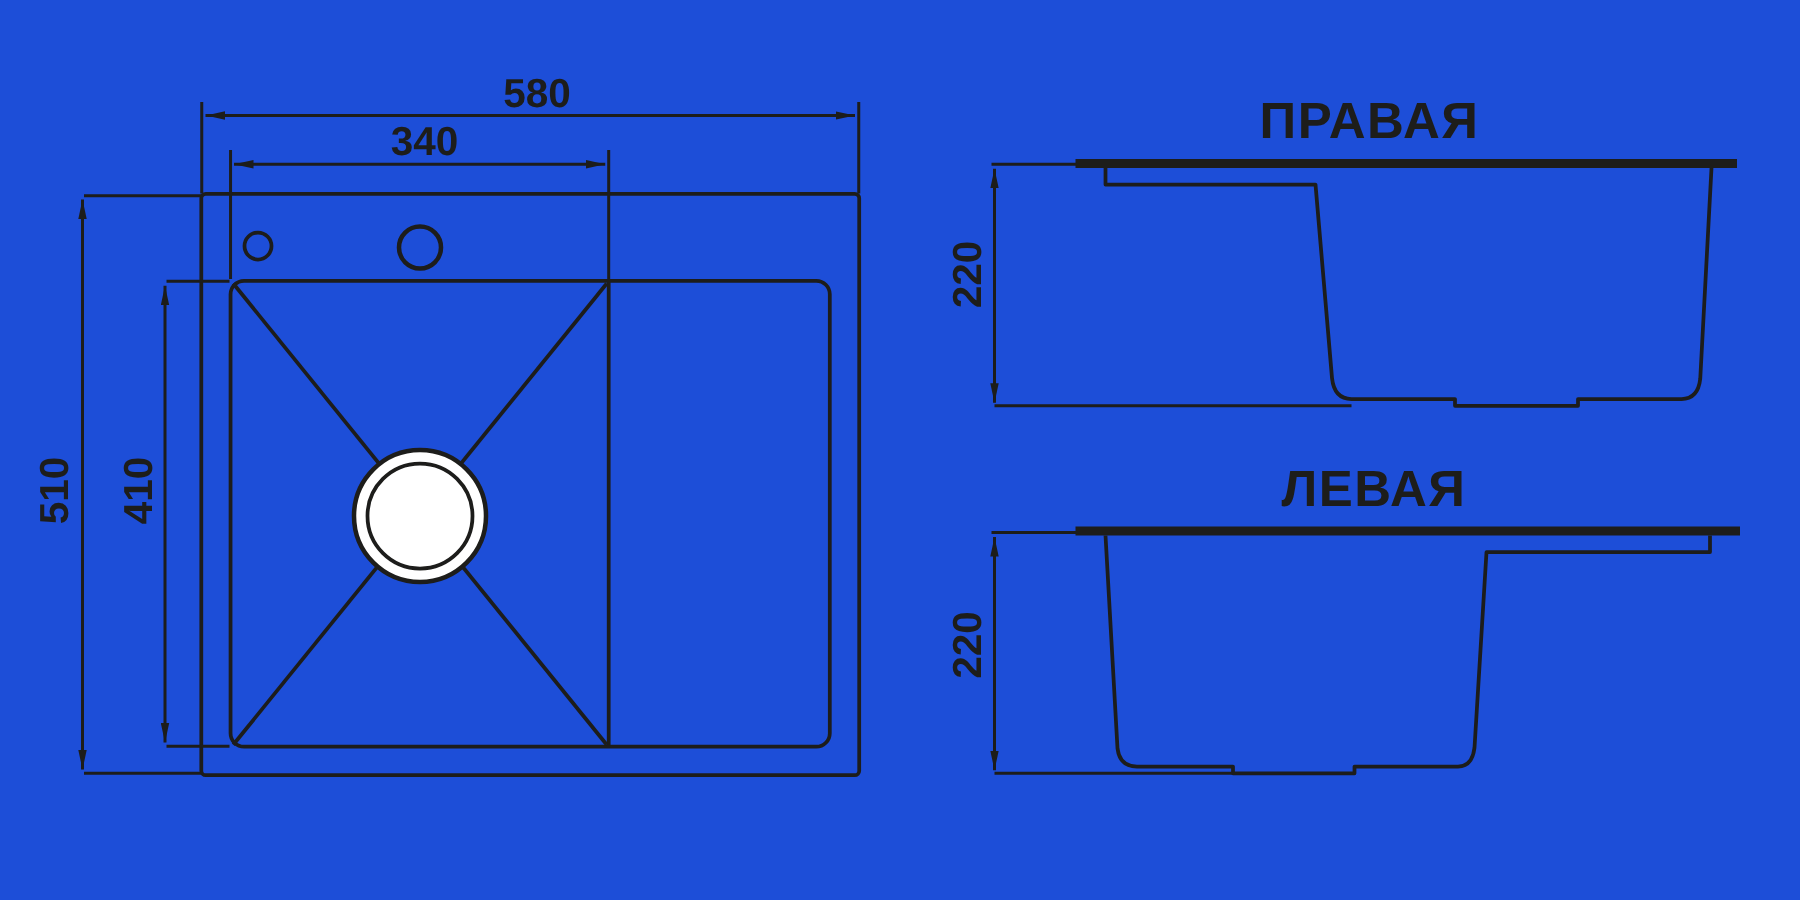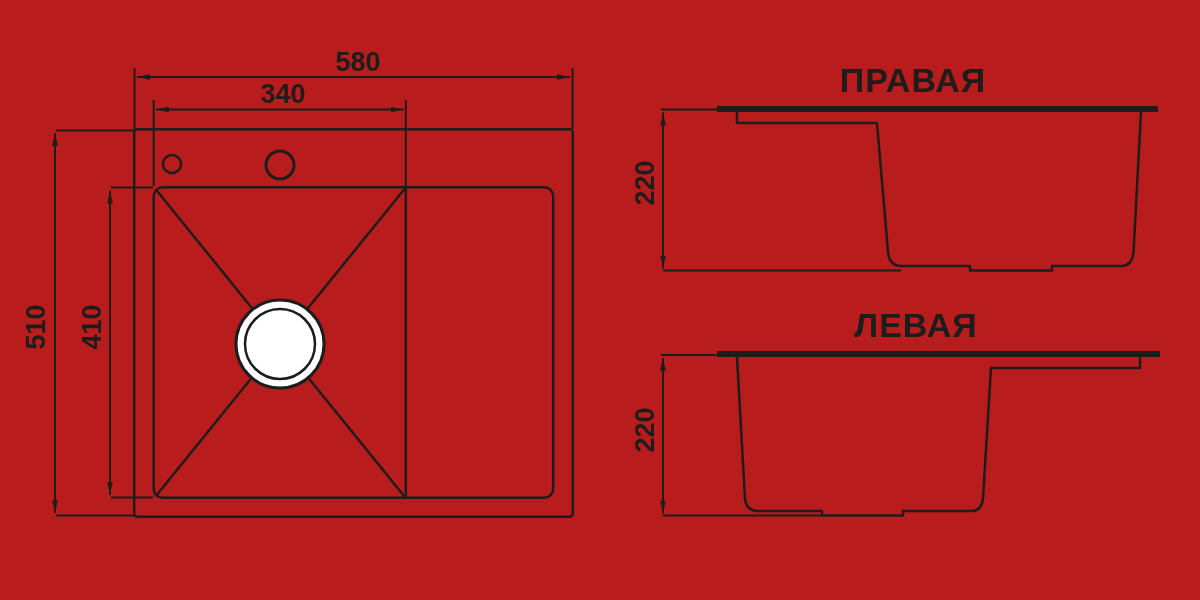--- a/index.html
+++ b/index.html
@@ -4,21 +4,21 @@
 <style>
   html, body {
     margin: 0;
     padding: 0;
     background: #ffffff;
   }
   .canvas {
     position: relative;
     width: 1200px;
     height: 600px;
-    background: #b91c1c;
+    background: #1d4ed8;
     overflow: hidden;
   }
   svg.drawing {
     display: block;
     width: 1200px;
     height: 600px;
   }
   .stroke {
     fill: none;
     stroke: #1d1d1b;

